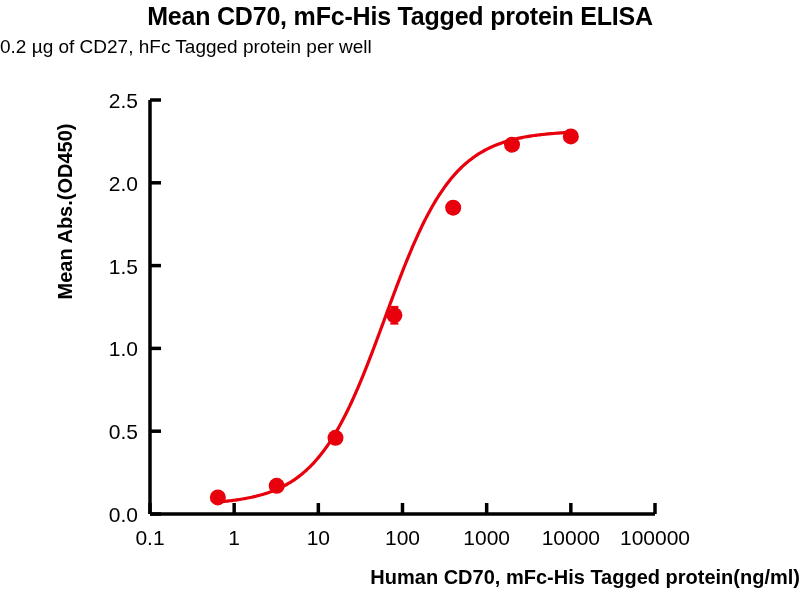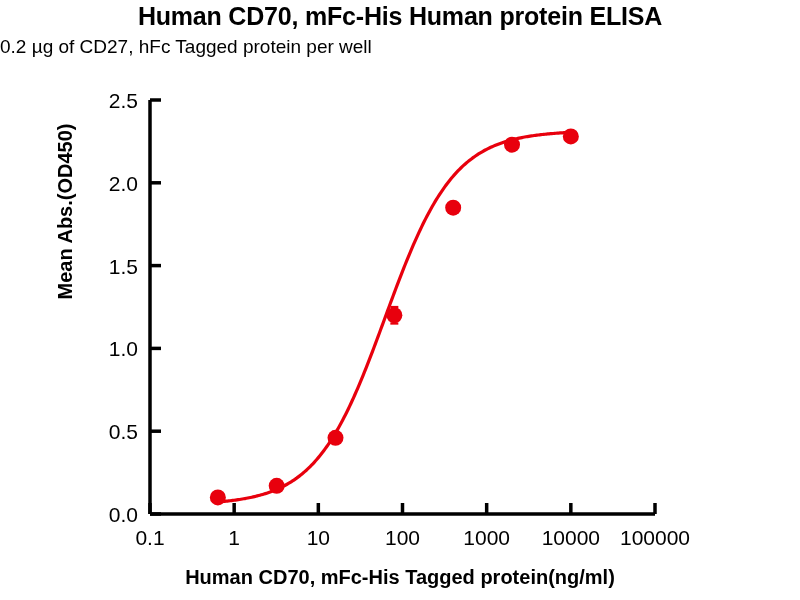--- a/index.html
+++ b/index.html
@@ -33,36 +33,36 @@
     left:-95px;top:200px;
     width:320px;
     text-align:center;
     font-size:20px;font-weight:bold;
     transform:rotate(-90deg);
     transform-origin:center center;
     white-space:nowrap;
   }
   .xlabel{
     position:absolute;left:0;top:566px;width:800px;
-    text-align:center;
+    text-align:right;
     font-size:20px;font-weight:bold;
     white-space:nowrap;
   }
   .tick-text{
     font-family:"Liberation Sans", sans-serif;
     font-size:21px;
     fill:#000000;
   }
 </style>
 </head>
 <body>
 
 <div id="figure">
 
-  <div class="title">Human CD70, mFc-His Human protein ELISA</div>
+  <div class="title">Mean CD70, mFc-His Tagged protein ELISA</div>
   <div class="subtitle">0.2 µg of CD27, hFc Tagged protein per well</div>
 
   <div class="ylabel">Mean Abs.(OD450)</div>
   <div class="xlabel">Human CD70, mFc-His Tagged protein(ng/ml)</div>
 
   <svg class="plot-svg" width="800" height="600">
     <g id="axes-group">
         <line x1="150" y1="100" x2="150" y2="514" stroke="#000" stroke-width="3.5"></line>
         <line x1="150" y1="514" x2="655" y2="514" stroke="#000" stroke-width="3.5"></line>
       </g>

